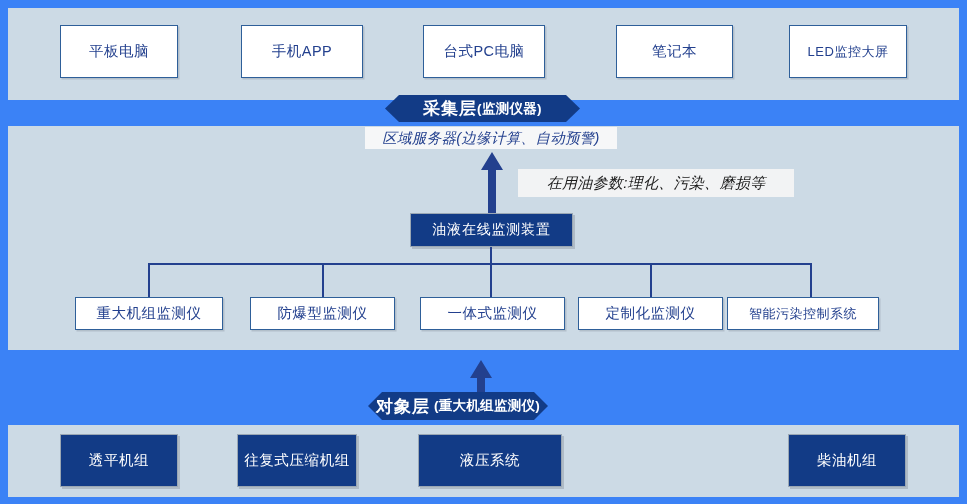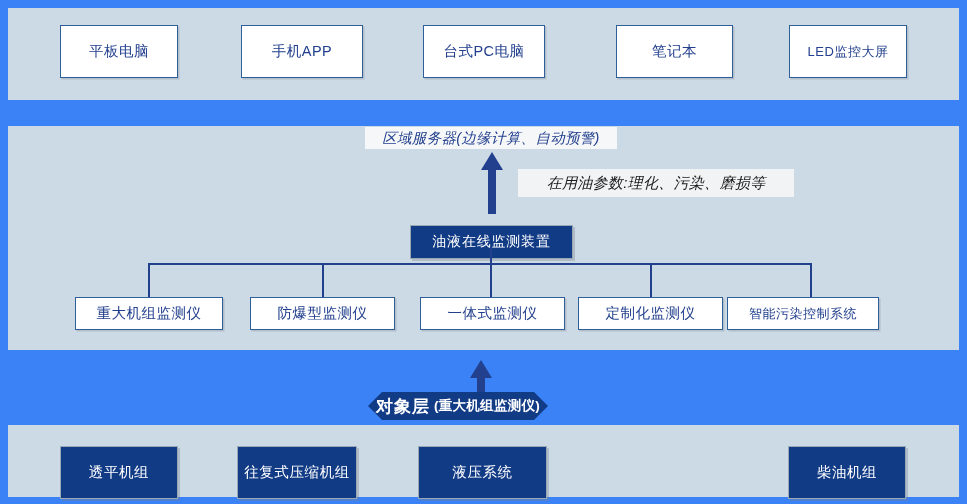--- a/index.html
+++ b/index.html
@@ -41,21 +41,20 @@
     background:#123b86;
     border:1px solid #9aa7b4;
     box-sizing:border-box;
     display:flex;
     align-items:center;
     justify-content:center;
     color:#ffffff;
     font-size:14.5px;
     letter-spacing:.6px;
     box-shadow:2px 2px 0 rgba(120,130,140,.35);
-    margin-top:12px;
   }
   .bbox.device{font-size:14px;letter-spacing:.8px;}
 
   
   .plate{
     position:absolute;
     background:#f2f3f4;
     box-sizing:border-box;
     display:flex;
     align-items:center;
@@ -102,20 +101,24 @@
   <div class="band" id="band-top"></div>
   <div class="band" id="band-mid"></div>
   <div class="band" id="band-bottom"></div>
 
   <div class="wbox" style="left:60px;top:25px;width:118px;height:53px;">平板电脑</div>
   <div class="wbox" style="left:241px;top:25px;width:122px;height:53px;">手机APP</div>
   <div class="wbox" style="left:423px;top:25px;width:122px;height:53px;">台式PC电脑</div>
   <div class="wbox" style="left:616px;top:25px;width:117px;height:53px;">笔记本</div>
   <div class="wbox small" style="left:789px;top:25px;width:118px;height:53px;">LED监控大屏</div>
 
+  <div class="hexbanner" style="left:385px;top:95px;width:195px;height:27px;">
+    <span class="big">采集层</span>
+      <span class="small">(监测仪器)</span>
+  </div>
 
   <div class="plate server" style="left:365px;top:127px;width:252px;height:22px;">区域服务器(边缘计算、自动预警)</div>
 
   <svg class="arrow" style="left:479px;top:150px;" width="26" height="64" viewBox="0 0 26 64">
     <path d="M13 2 L24 20 L17 20 L17 64 L9 64 L9 20 L2 20 Z" fill="#23408e"></path>
   </svg>
 
   <div class="plate" style="left:518px;top:169px;width:276px;height:28px;">在用油参数:理化、污染、磨损等</div>
 
   <div class="bbox device" style="left:410px;top:213px;width:163px;height:34px;">油液在线监测装置</div>
@@ -138,16 +141,16 @@
     <path d="M13 2 L24 20 L17 20 L17 40 L9 40 L9 20 L2 20 Z" fill="#23408e"></path>
   </svg>
 
   <div class="hexbanner" style="left:368px;top:392px;width:180px;height:28px;">
     <span class="big">对象层</span>
       <span class="small" style="padding-left:4px;">(重大机组监测仪)</span>
   </div>
 
   <div class="bbox" style="left:60px;top:434px;width:118px;height:53px;">透平机组</div>
   <div class="bbox" style="left:237px;top:434px;width:120px;height:53px;">往复式压缩机组</div>
-  <div class="bbox" style="left:418px;top:434px;width:129px;height:53px;">液压系统</div>
+  <div class="bbox" style="left:418px;top:434px;width:144px;height:53px;">液压系统</div>
   <div class="bbox" style="left:788px;top:434px;width:118px;height:53px;">柴油机组</div>
 
 </div>
 
 </body></html>

